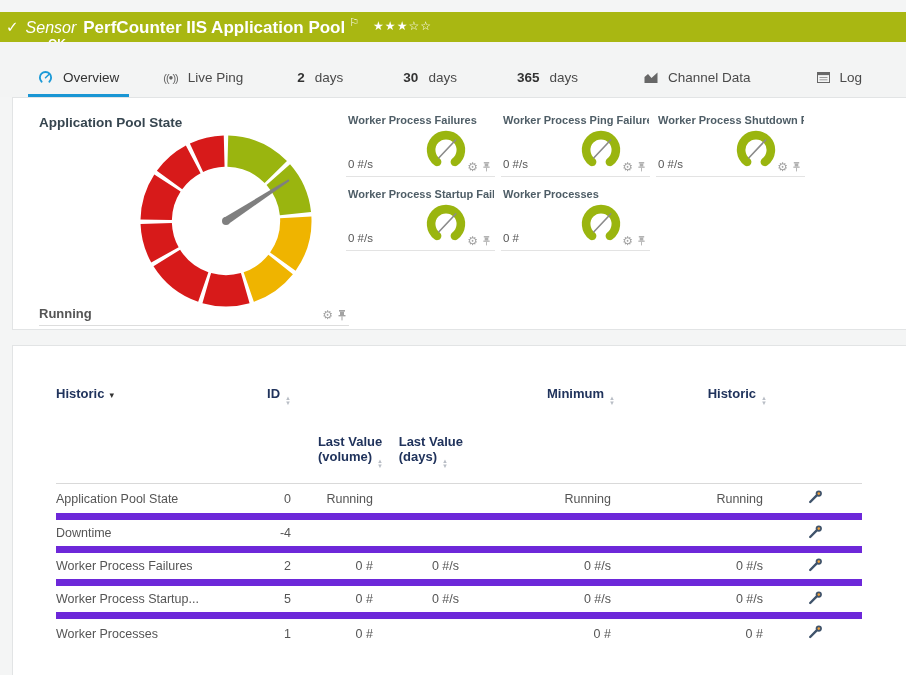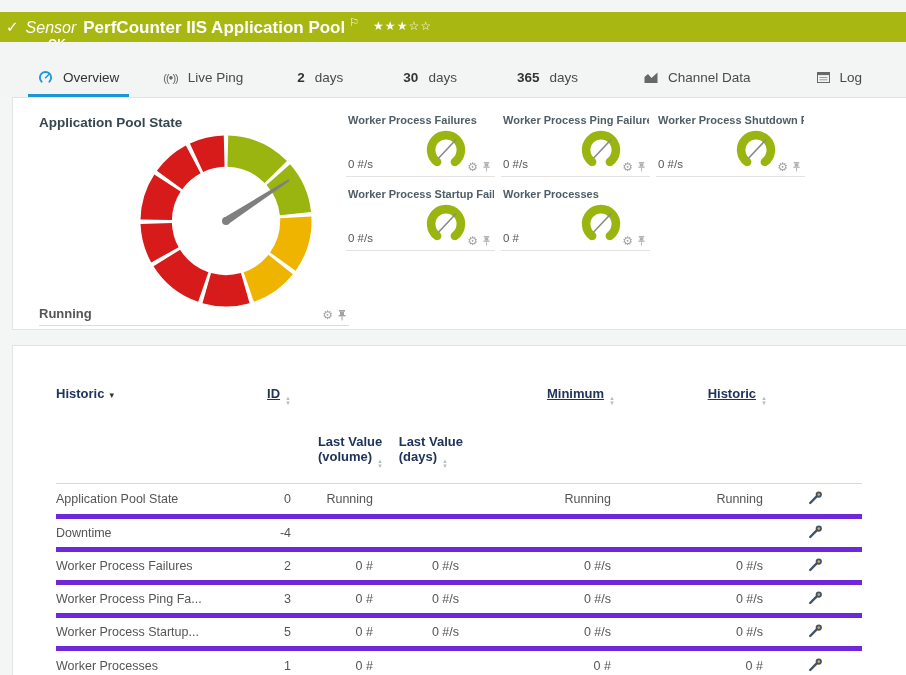--- a/index.html
+++ b/index.html
@@ -53,30 +53,30 @@
   .mini-title { position:absolute; left:2px; top:3px; font-size:11px; font-weight:bold; color:#4e5d66;
                 white-space:nowrap; overflow:hidden; max-width:146px; }
   .mini-value { position:absolute; left:2px; bottom:6px; font-size:11.5px; color:#555; }
   .mini-gauge-svg { position:absolute; right:26px; top:14px; }
   .mini-tile .tile-icons { right:4px; bottom:3px; }
 
   
   .channel-table { border-collapse:collapse; margin:40px 0 0 43px; table-layout:fixed; }
   .channel-table th { font-size:13px; font-weight:bold; color:#20335c; text-align:left;
                       vertical-align:top; padding:0 0 14px 0; cursor:pointer; }
-  .channel-table td { font-size:12.5px; color:#555; height:33px; border-top:5px solid #6d28d9; }
+  .channel-table td { font-size:12.5px; color:#555; height:33px; border-top:7px solid #6d28d9; }
   .channel-table tr.first-row td { border-top:1px solid #d9d9d9; }
   .col-channel { width:185px; }
   .col-id      { width:50px;  text-align:right; }
   .col-vol     { width:92px;  text-align:right; padding-right:10px; }
   .col-speed   { width:80px;  text-align:right; padding-right:4px; }
   .col-min     { width:152px; text-align:right; padding-right:4px; }
   .col-max     { width:152px; text-align:right; padding-right:4px; }
   .col-edit    { width:95px;  text-align:center; }
-  th.col-id, th.col-vol, th.col-speed, th.col-min, th.col-max { text-align:right;text-decoration:underline; }
+  th.col-id, th.col-vol, th.col-speed, th.col-min, th.col-max { text-align:right; }
   .sort-caret { color:#333; font-size:9px; margin-left:5px; }
   .sorters { display:inline-flex; flex-direction:column; margin-left:5px; vertical-align:-2px; }
   .sorters i { font-style:normal; font-size:6px; line-height:5px; color:#b9bec6; }
   .th-two-line { display:inline-block; text-align:left;margin-top:48px; }
   .edit-icon { cursor:pointer; }
 </style>
 </head>
 <body>
 
 <header class="sensor-header" style="background: rgb(169, 183, 18);">
@@ -351,35 +351,20 @@
     <td class="col-max">0 #/s</td>
     <td class="col-edit">
       <svg class="edit-icon" width="16" height="16" viewBox="0 0 16 16">
         <line x1="3.2" y1="13" x2="9.5" y2="6.6" stroke="#3f536b" stroke-width="2.4" stroke-linecap="round"></line>
         <circle cx="11.8" cy="4.6" r="3.1" fill="#3f536b"></circle>
         <circle cx="11.8" cy="4.6" r="1.3" fill="#f0a13c"></circle>
       </svg>
     </td>
   </tr>
         <tr>
-    <td class="col-channel">Worker Process Ping Fa...</td>
-    <td class="col-id">3</td>
-    <td class="col-vol">0 #</td>
-    <td class="col-speed">0 #/s</td>
-    <td class="col-min">0 #/s</td>
-    <td class="col-max">0 #/s</td>
-    <td class="col-edit">
-      <svg class="edit-icon" width="16" height="16" viewBox="0 0 16 16">
-        <line x1="3.2" y1="13" x2="9.5" y2="6.6" stroke="#3f536b" stroke-width="2.4" stroke-linecap="round"></line>
-        <circle cx="11.8" cy="4.6" r="3.1" fill="#3f536b"></circle>
-        <circle cx="11.8" cy="4.6" r="1.3" fill="#f0a13c"></circle>
-      </svg>
-    </td>
-  </tr>
-        <tr>
     <td class="col-channel">Worker Process Startup...</td>
     <td class="col-id">5</td>
     <td class="col-vol">0 #</td>
     <td class="col-speed">0 #/s</td>
     <td class="col-min">0 #/s</td>
     <td class="col-max">0 #/s</td>
     <td class="col-edit">
       <svg class="edit-icon" width="16" height="16" viewBox="0 0 16 16">
         <line x1="3.2" y1="13" x2="9.5" y2="6.6" stroke="#3f536b" stroke-width="2.4" stroke-linecap="round"></line>
         <circle cx="11.8" cy="4.6" r="3.1" fill="#3f536b"></circle>

